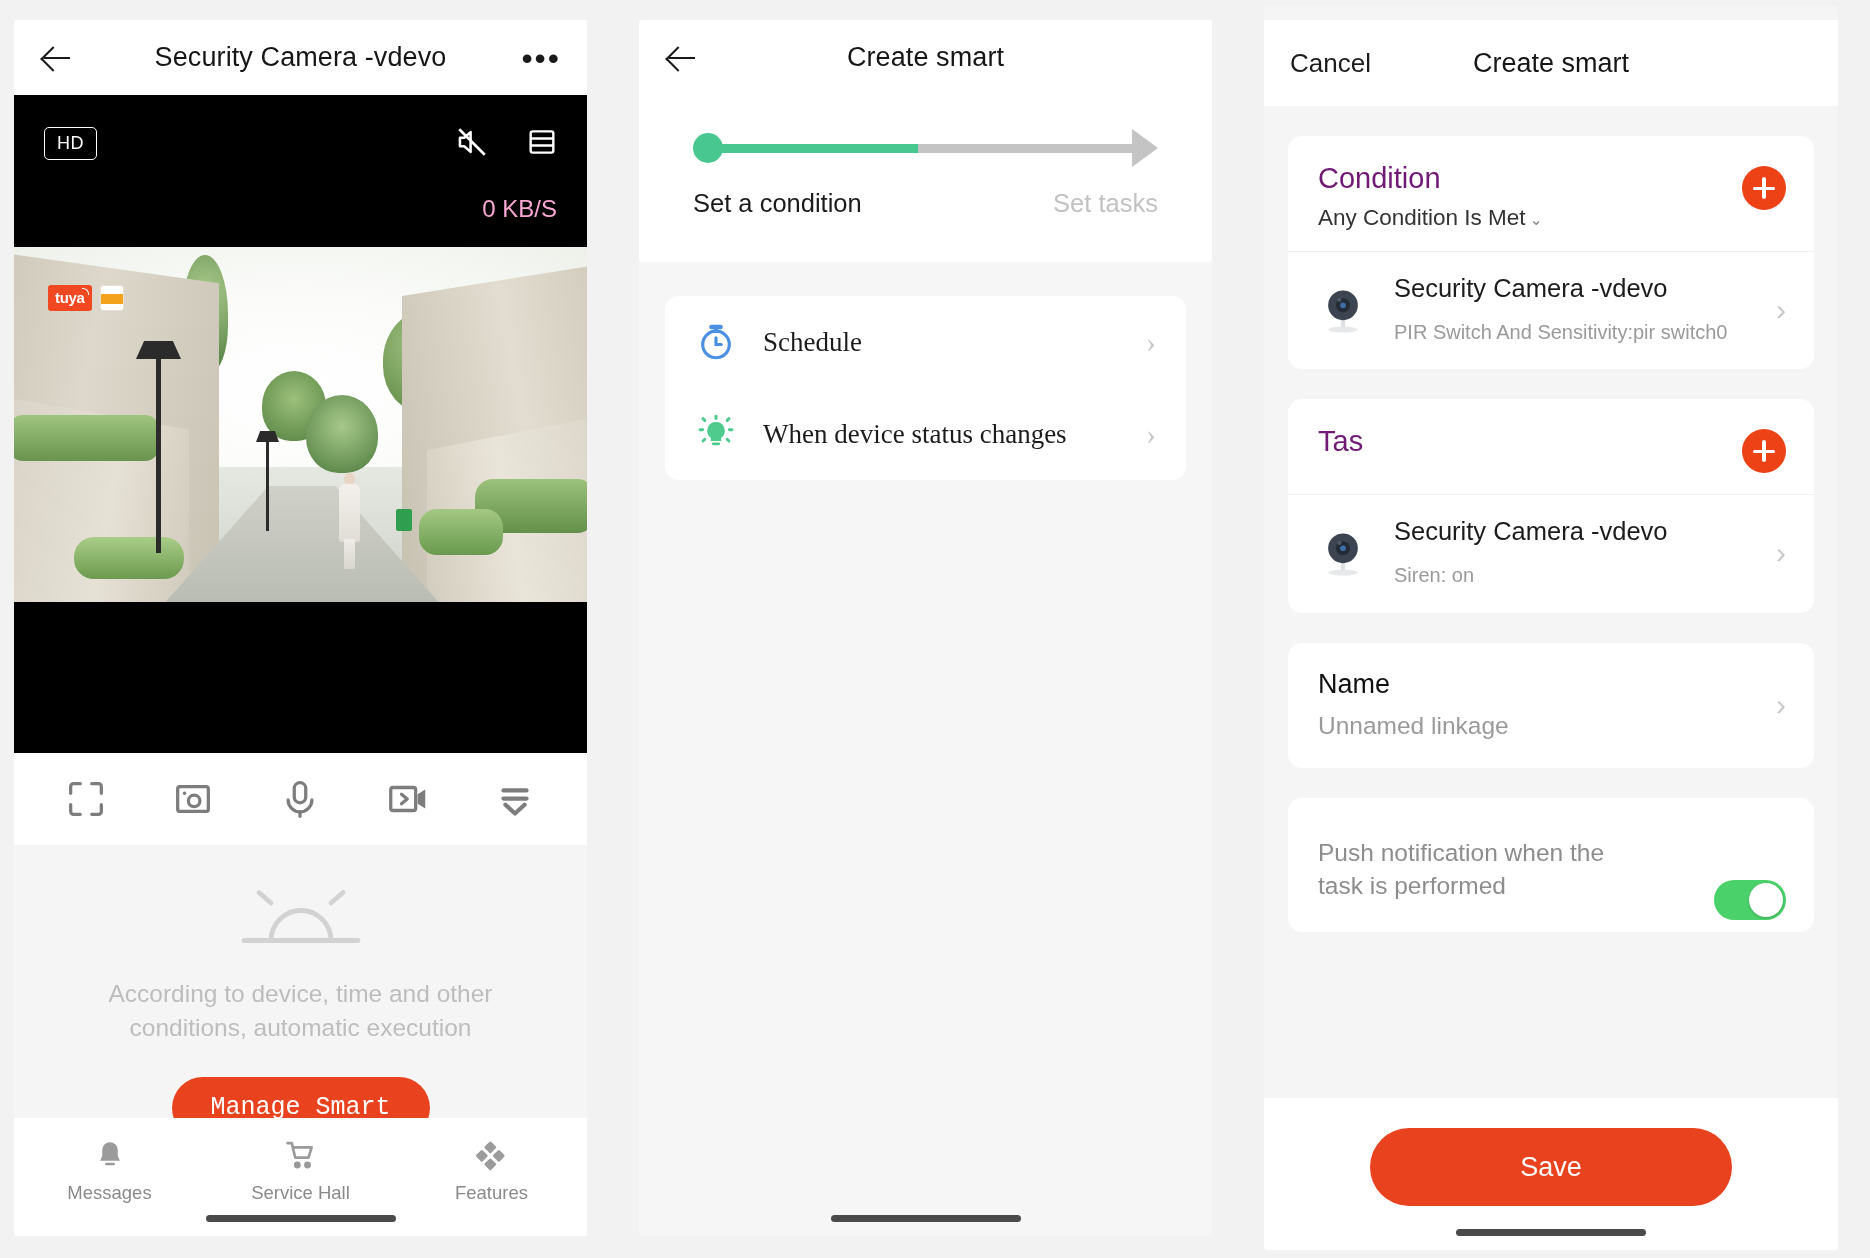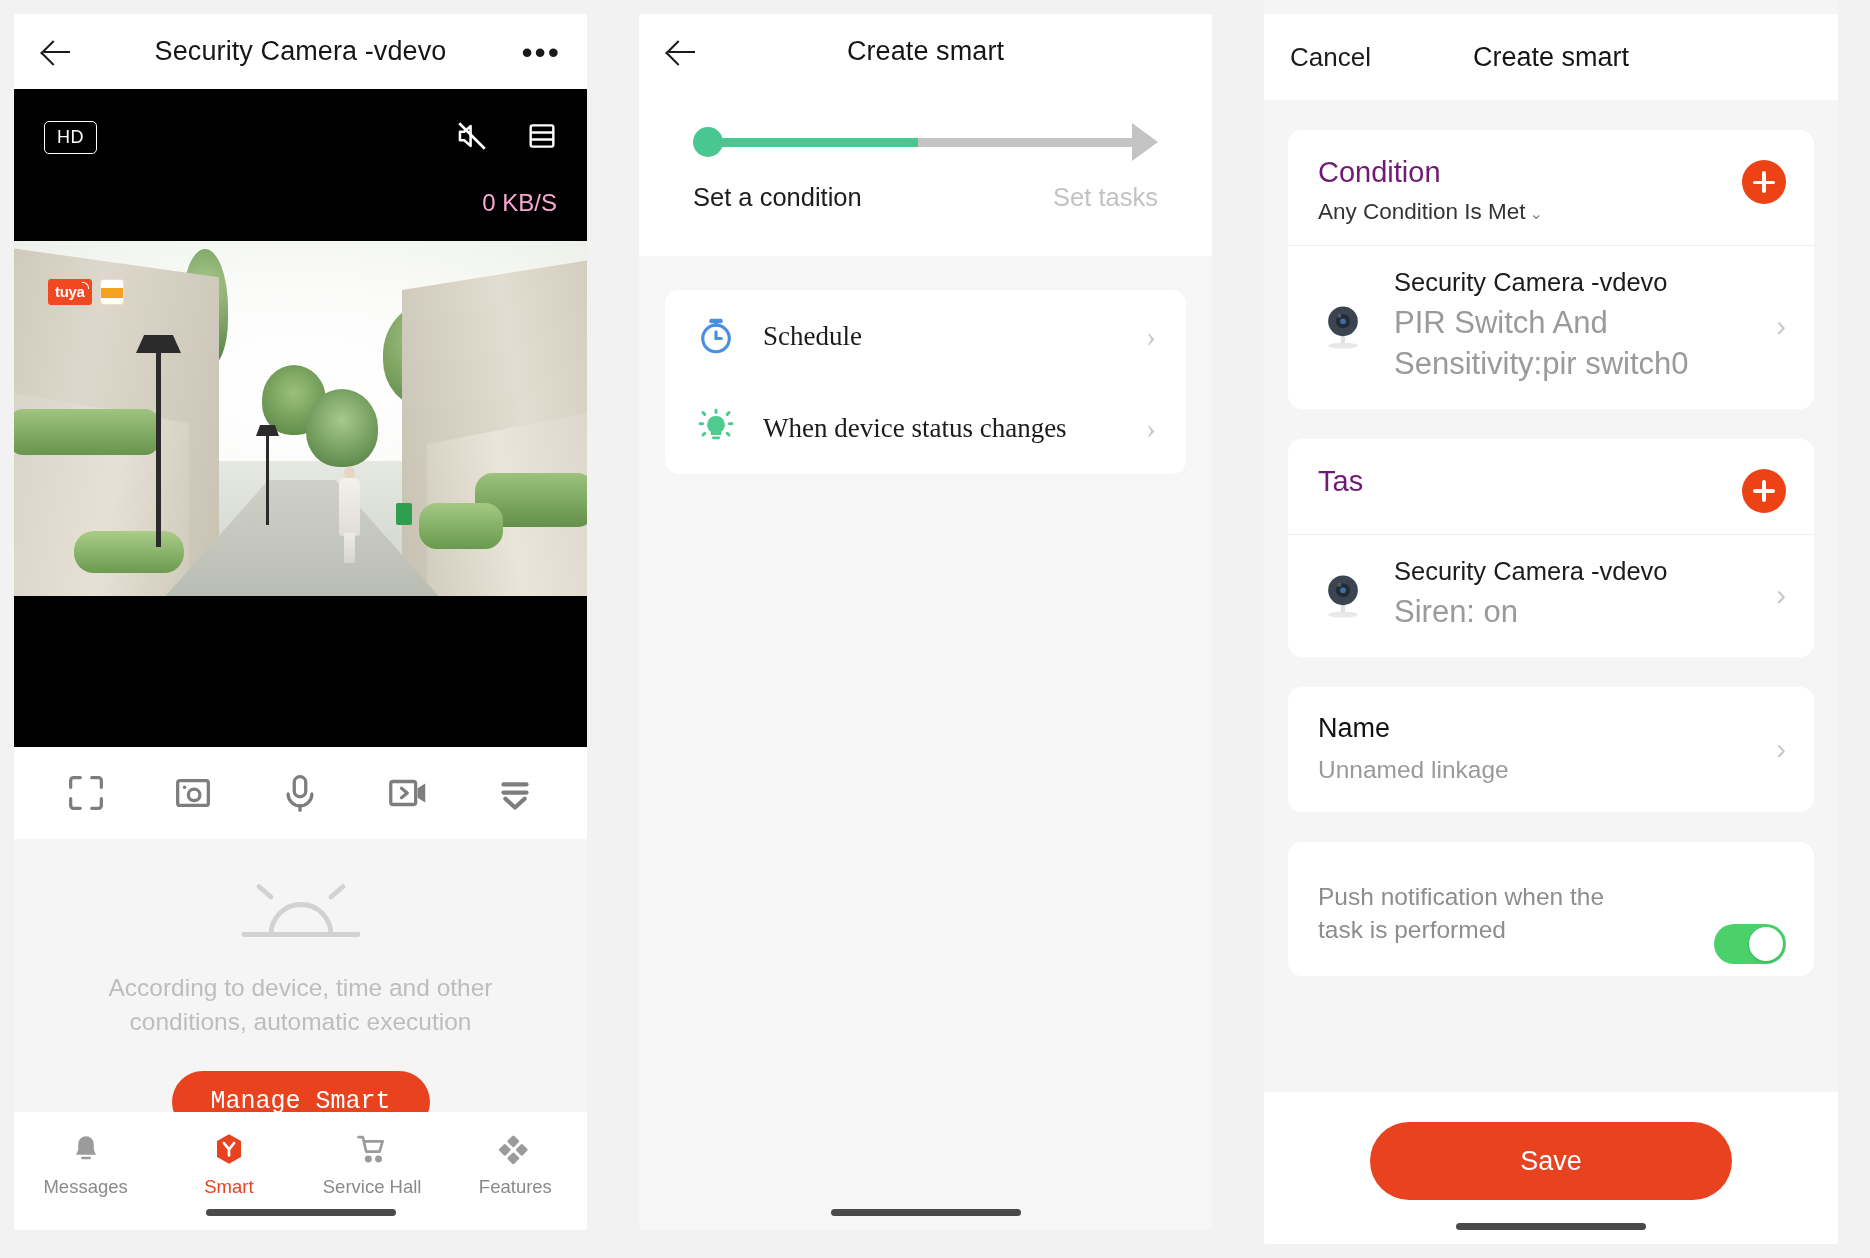--- a/index.html
+++ b/index.html
@@ -2,21 +2,21 @@
 <html><head>
 <meta charset="utf-8">
 <style>
   * { box-sizing: border-box; margin: 0; padding: 0; }
   html, body {
     width: 1870px; height: 1258px;
     background: #f2f2f2;
     font-family: "Liberation Sans", sans-serif;
     overflow: hidden;
   }
-  .stage { position: relative; width: 1870px; height: 948px; display: flex; gap: 52px; padding: 14px 0 0 14px; }
+  .stage { position: relative; width: 1870px; height: 948px; display: flex; gap: 52px; padding: 20px 0 0 14px; }
 
   .panel { background: #ffffff; border-radius: 3px; position: relative; overflow: hidden; }
   .panel-1 { width: 573px; height: 1216px; }
   .panel-2 { width: 573px; height: 1216px; background: #f6f6f6; }
   .panel-3 { width: 574px; height: 1244px; background: #f5f5f5; margin-top: -14px; padding-top: 14px; }
 
   
   .nav-bar { height: 75px; background: #fff; display: flex; align-items: center; padding: 0 26px; position: relative; }
   .back-arrow { width: 34px; height: 34px; position: relative; cursor: pointer; flex: none; }
   .back-arrow:before {
@@ -146,21 +146,21 @@
     cursor: pointer;
   }
   .plus-btn:before, .plus-btn:after { content:""; position:absolute; background:#fff; border-radius:2px;}
   .plus-btn:before { left: 11px; top: 20.5px; width: 22px; height: 3.6px;}
   .plus-btn:after { left: 20.2px; top: 11px; width: 3.6px; height: 22px;}
   .p3-div { height: 1px; background: #efefef; margin: 0 0 0 0; }
   .dev-row { display: flex; align-items: center; padding: 22px 28px 24px; cursor: pointer;}
   .cam-ico { width: 54px; height: 54px; margin-right: 24px; flex: none; position: relative;}
   .dev-txt { flex: 1; padding-right: 10px;}
   .dev-name { font-size: 25.5px; color: #1c1c1c; }
-  .dev-sub { font-size: 31px; color: #9a9a9a; margin-top: 6px; line-height: 1.32; }
+  .dev-sub { font-size: 20px; color: #9a9a9a; margin-top: 16px; line-height: 1.32; }
   .name-card { padding: 26px 30px 28px; position: relative; cursor: pointer;}
   .name-title { font-size: 27px; color: #111; }
   .name-val { font-size: 24.5px; color: #9a9a9a; margin-top: 12px; }
   .name-card .chev { position: absolute; right: 28px; top: 50%; transform: translateY(-50%);}
   .notif-card { padding: 26px 30px 30px; position: relative; }
   .notif-title { font-size: 27px; color: #111; }
   .notif-desc { font-size: 24.5px; color: #8d8d8d; margin-top: 12px; line-height: 1.35; max-width: 330px;}
   .toggle { position: absolute; right: 28px; top: 82px; width: 72px; height: 40px; border-radius: 22px; background: #4bd16a; cursor: pointer;}
   .toggle .knob { position: absolute; right: 3px; top: 3px; width: 34px; height: 34px; border-radius: 50%; background:#fff; box-shadow: 0 1px 3px rgba(0,0,0,.2);}
   .save-wrap { position: absolute; left: 0; bottom: 0; width: 100%; background: #fff; padding: 30px 0 0; height: 152px;}
@@ -270,29 +270,20 @@
     <div class="tab-bar">
       <div class="tab">
         <div class="tab-ico">
           <svg width="34" height="34" viewBox="0 0 24 24" fill="#9b9b9b">
             <path d="M12 3a5.5 5.5 0 0 0-5.5 5.5v4L5 16h14l-1.5-3.5v-4A5.5 5.5 0 0 0 12 3z"></path>
             <rect x="8.5" y="17.4" width="7" height="1.9" rx=".9"></rect>
           </svg>
         </div>
         <div class="tab-label">Messages</div>
       </div>
-      <div class="tab active">
-        <div class="tab-ico">
-          <svg width="36" height="36" viewBox="0 0 24 24">
-            <path d="M12 2.2 20 6.6v10.8L12 21.8 4 17.4V6.6z" fill="#e8421f"></path>
-            <path d="M8.6 8 12 12.2 15.4 8 M12 12.2v4.1" stroke="#fff" stroke-width="1.8" fill="none" stroke-linecap="round" stroke-linejoin="round"></path>
-          </svg>
-        </div>
-        <div class="tab-label">Smart</div>
-      </div>
       <div class="tab">
         <div class="tab-ico">
           <svg width="36" height="34" viewBox="0 0 24 24" fill="none" stroke="#9b9b9b" stroke-width="1.9" stroke-linecap="round" stroke-linejoin="round">
             <path d="M2.5 3.6h3l2.4 10.2h9.4l2.2-7.2H7"></path>
             <circle cx="9.4" cy="19" r="1.5" fill="#9b9b9b"></circle>
               <circle cx="16.6" cy="19" r="1.5" fill="#9b9b9b"></circle>
           </svg>
         </div>
         <div class="tab-label">Service Hall</div>
       </div>

